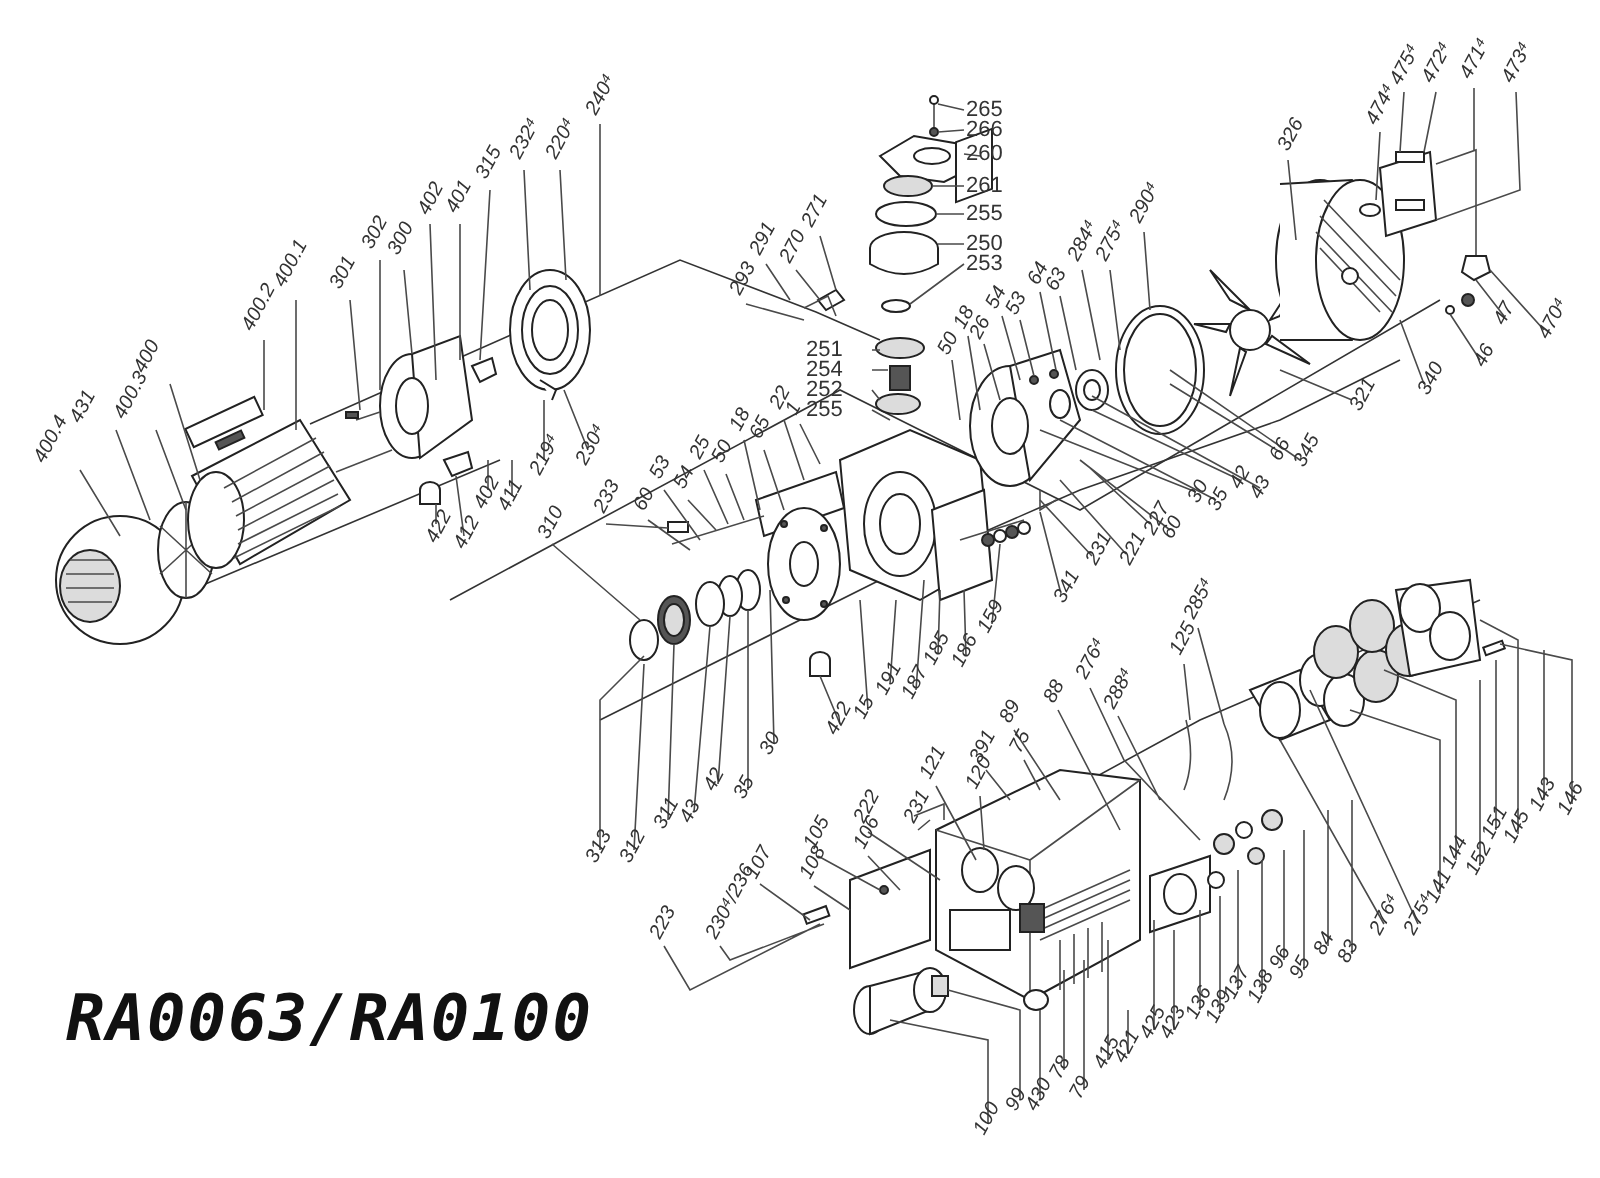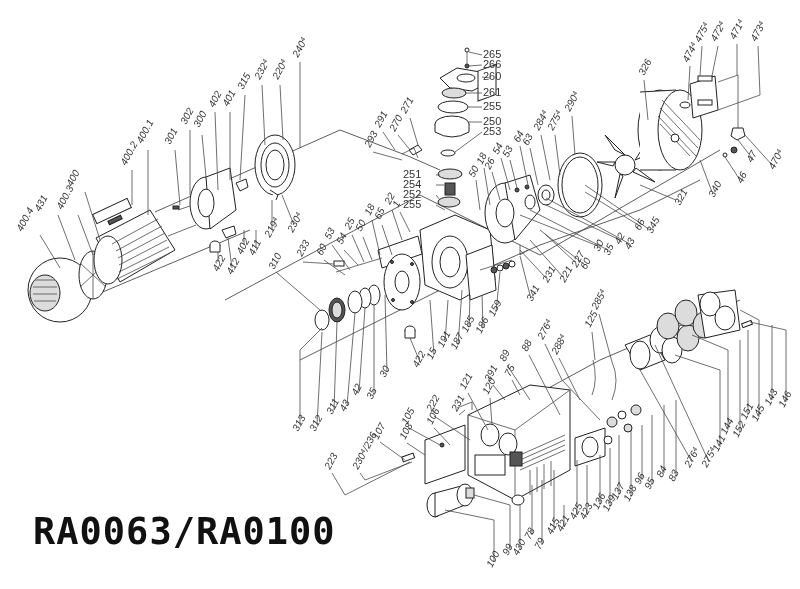--- a/index.html
+++ b/index.html
@@ -5,21 +5,21 @@
     html, body { margin: 0; padding: 0; background: #ffffff; }
     body { width: 800px; height: 589px; overflow: hidden; position: relative; font-family: "Liberation Sans", sans-serif; }
     #diagram { position: absolute; left: 0; top: 0; width: 800px; height: 589px; }
     .lbl { font-family: "Liberation Sans", sans-serif; font-size: 10px; font-style: italic; fill: #333333; }
     .lbl-up { font-family: "Liberation Sans", sans-serif; font-size: 11px; fill: #333333; }
     .ln { stroke: #4a4a4a; stroke-width: 0.8; fill: none; }
     .part { stroke: #222222; stroke-width: 1; fill: #ffffff; }
     .part-g { stroke: #222222; stroke-width: 1; fill: #dcdcdc; }
     .part-d { stroke: #222222; stroke-width: 1; fill: #555555; }
     .dash { stroke: #333333; stroke-width: 0.8; fill: none; }
-    #model-title { position: absolute; left: 33px; top: 510px; font-family: "DejaVu Sans Mono", monospace; font-size: 37px; font-weight: bold; letter-spacing: 1px; color: #111111; }
+    #model-title { position: absolute; left: 33px; top: 490px; font-family: "DejaVu Sans Mono", monospace; font-size: 32px; font-weight: bold; letter-spacing: 1px; color: #111111; font-style: italic; }
   </style>
 </head>
 <body>
 
 <svg id="diagram" viewBox="0 0 800 589" xmlns="http://www.w3.org/2000/svg">
 
   <g>
     <polyline class="dash" points="155,212 340,130 408,156 440,170"></polyline>
     <polyline class="dash" points="225,300 420,195 460,215 540,255 720,150"></polyline>
     <polyline class="dash" points="60,310 250,230"></polyline>

